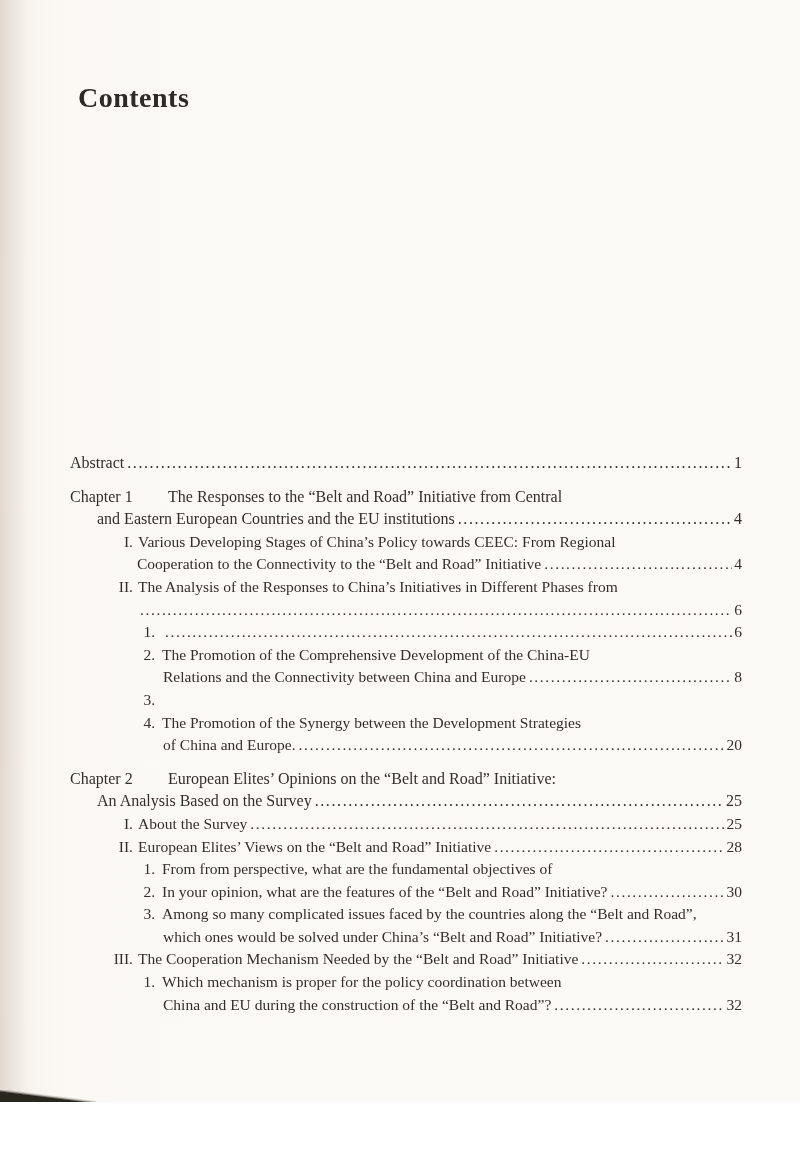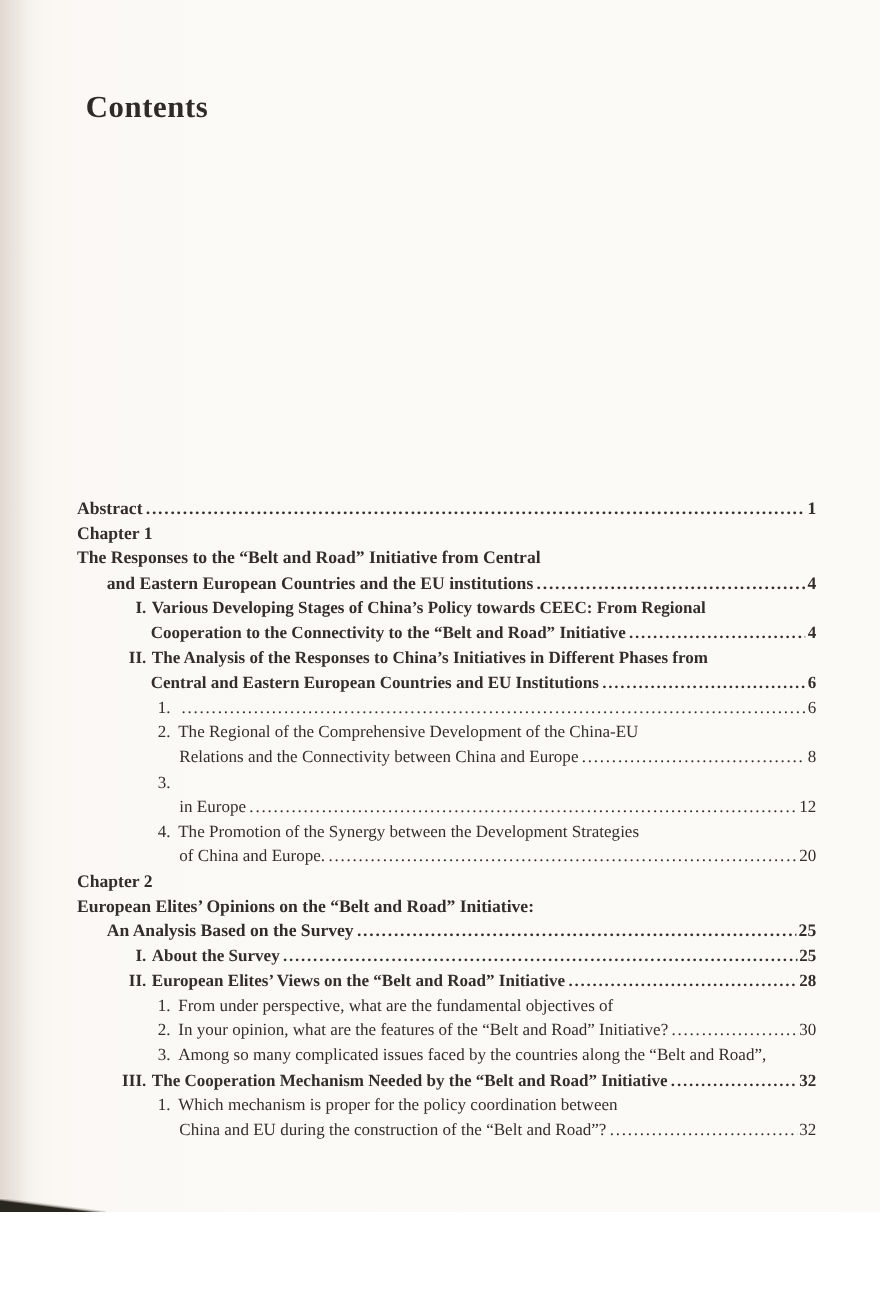--- a/index.html
+++ b/index.html
@@ -24,23 +24,23 @@
     position:absolute;left:78px;top:82px;margin:0;
     font-size:28px;font-weight:bold;letter-spacing:.5px;color:#2e2a27;
   }
   .toc{
     position:absolute;left:70px;top:452px;width:672px;
   }
   .line{
     display:flex;align-items:baseline;
     font-size:15.5px;line-height:22.6px;white-space:nowrap;
   }
-  .line.bold{font-weight:bold;}
+  .line.bold{font-weight:normal;}
   .line.l0,.line.l1{font-size:16px;}
-  .line.mt{flex-direction:column;}
+  .line.mt{margin-top:11px;}
   .line.l1{padding-left:27px;}
   .line.roman-cont{padding-left:67px;}
   .line.num-cont{padding-left:93px;align-items:center;}
   .line.roman{padding-left:27px;}
   .line.num{padding-left:70px;}
   .line .label{flex:0 0 auto;}
   .line.l0 .label{width:98px;text-align:left;}
   .line.roman .label{width:36px;text-align:right;margin-right:5px;}
   .line.num .label{width:15px;text-align:right;margin-right:7px;}
   .line .text{flex:0 0 auto;}
@@ -94,55 +94,48 @@
   </div>
 
   <div class="line roman bold">
     <span class="label">II.</span>
     <span class="text">The Analysis of the Responses to China’s Initiatives in Different Phases from</span>
 
   </div>
 
   <div class="line roman-cont bold">
 
-    <span class="text">Central and Eastern European Countries and EU Institutions</span>
     <span class="dots"></span>
     <span class="page-num">6</span>
   </div>
 
   <div class="line num">
     <span class="label">1.</span>
     <span class="dots"></span>
     <span class="page-num">6</span>
   </div>
 
   <div class="line num">
     <span class="label">2.</span>
-    <span class="text">The Regional of the Comprehensive Development of the China-EU</span>
+    <span class="text">The Promotion of the Comprehensive Development of the China-EU</span>
 
   </div>
 
   <div class="line num-cont">
 
     <span class="text">Relations and the Connectivity between China and Europe</span>
     <span class="dots"></span>
     <span class="page-num">8</span>
   </div>
 
   <div class="line num">
     <span class="label">3.</span>
 
   </div>
 
-  <div class="line num-cont">
-
-    <span class="text">in Europe</span>
-    <span class="dots"></span>
-    <span class="page-num">12</span>
-  </div>
 
   <div class="line num">
     <span class="label">4.</span>
     <span class="text">The Promotion of the Synergy between the Development Strategies</span>
 
   </div>
 
   <div class="line num-cont">
 
     <span class="text">of China and Europe.</span>
@@ -172,38 +165,44 @@
 
   <div class="line roman bold">
     <span class="label">II.</span>
     <span class="text">European Elites’ Views on the “Belt and Road” Initiative</span>
     <span class="dots"></span>
     <span class="page-num">28</span>
   </div>
 
   <div class="line num">
     <span class="label">1.</span>
-    <span class="text">From under perspective, what are the fundamental objectives of</span>
+    <span class="text">From from perspective, what are the fundamental objectives of</span>
 
   </div>
 
 
   <div class="line num">
     <span class="label">2.</span>
     <span class="text">In your opinion, what are the features of the “Belt and Road” Initiative?</span>
     <span class="dots"></span>
     <span class="page-num">30</span>
   </div>
 
   <div class="line num">
     <span class="label">3.</span>
     <span class="text">Among so many complicated issues faced by the countries along the “Belt and Road”,</span>
 
   </div>
 
+  <div class="line num-cont">
+
+    <span class="text">which ones would be solved under China’s “Belt and Road” Initiative?</span>
+    <span class="dots"></span>
+    <span class="page-num">31</span>
+  </div>
 
   <div class="line roman bold">
     <span class="label">III.</span>
     <span class="text">The Cooperation Mechanism Needed by the “Belt and Road” Initiative</span>
     <span class="dots"></span>
     <span class="page-num">32</span>
   </div>
 
   <div class="line num">
     <span class="label">1.</span>

